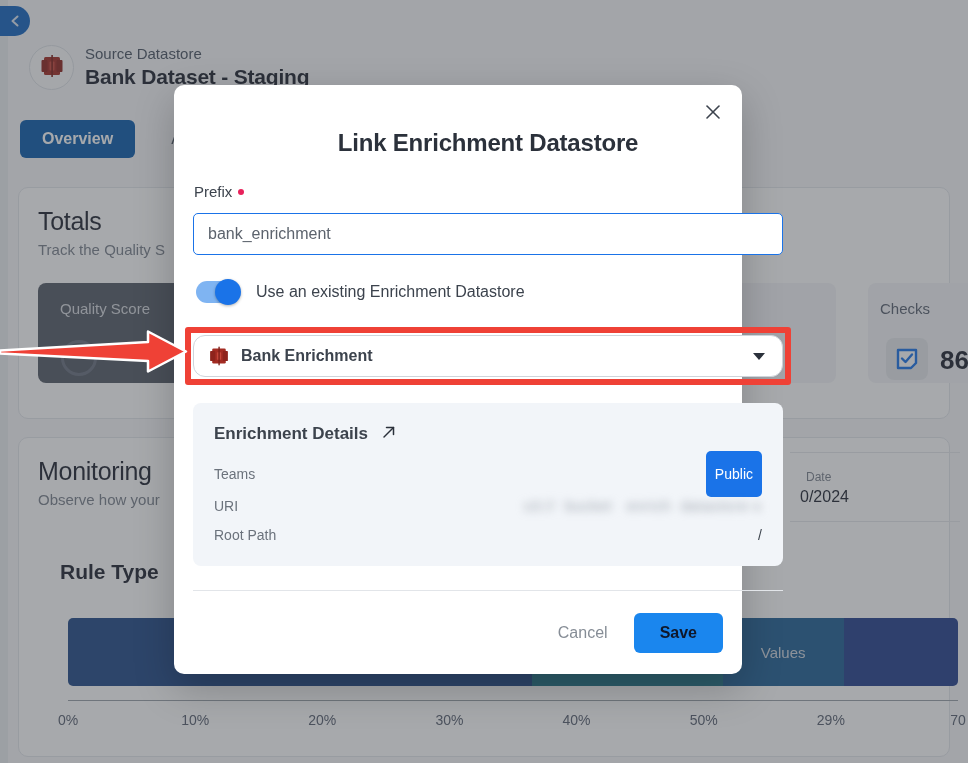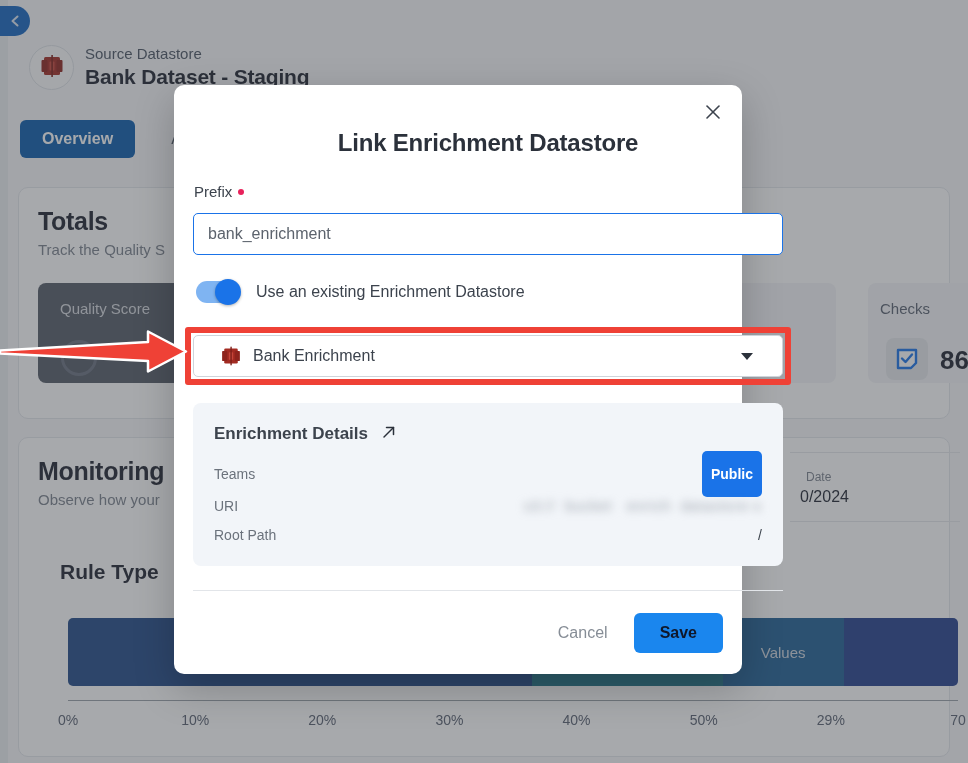--- a/index.html
+++ b/index.html
@@ -43,21 +43,21 @@
     font-size: 16px; color: #4b5563; padding: 10px 22px; border-radius: 6px;
   }
   .tab.active { background: #0b5cab; color: #ffffff; font-weight: 600; }
 
   .panel {
     position: absolute; background: #ffffff; border: 1px solid #e4e7eb; border-radius: 10px;
   }
   #panel-totals { left: 18px; top: 187px; width: 932px; height: 232px; }
   #panel-monitoring { left: 18px; top: 437px; width: 932px; height: 320px; }
 
-  .panel-title { position: absolute; font-size: 25px; font-weight: 700; color: #1f2430; letter-spacing: -0.3px; }
+  .panel-title { position: absolute; font-size: 25px; font-weight: 400; color: #1f2430; letter-spacing: -0.3px; }
   .panel-sub { position: absolute; font-size: 15px; color: #7b828d; }
 
   .stat-card {
     position: absolute; border-radius: 8px; background: #f4f5f7;
   }
   .stat-card.hover { background: #545b66; }
   .stat-label { position: absolute; font-size: 15px; color: #5a6271; }
   .stat-label.on-dark { color: #d6d9de; }
   .stat-ring {
     position: absolute; width: 36px; height: 36px; border-radius: 50%;
@@ -125,41 +125,41 @@
   }
   #toggle-label { font-size: 16px; color: #3c434d; }
 
   
   #highlight-box {
     position: absolute; left: 11px; top: 242px; width: 606px; height: 58px;
     border: 6px solid #ef4136; border-radius: 3px; pointer-events: none;
   }
   #ds-select {
     position: absolute; left: 19px; top: 250px; width: 590px; height: 42px;
-    border: 1px solid #cfd4da; border-radius: 5px; background: #ffffff;
-    display: flex; align-items: center; padding: 0 24px; cursor: pointer;
+    border: 1px solid #cfd4da; border-radius: 12px; background: #ffffff;
+    display: flex; align-items: center; padding: 0 12px; cursor: pointer; font-weight: bold;
   }
   #ds-select .sel-icon { width: 26px; display: flex; align-items: center; justify-content: center; }
   #ds-select .sel-text { flex: 1; font-size: 16px; color: #3c434d; padding-left: 9px; }
   #ds-select .caret { margin-right: 4px; }
 
   #details-panel {
     position: absolute; left: 19px; top: 318px; width: 590px; height: 163px;
     background: #f2f5f9; border-radius: 8px;
   }
   #details-title-row { position: absolute; left: 21px; top: 21px; display: flex; align-items: center; gap: 14px; }
   #details-title { font-size: 17px; font-weight: 600; color: #3c434d; }
   .detail-row {
     position: absolute; left: 21px; width: 548px; height: 22px;
     display: flex; align-items: center; justify-content: space-between;
   }
   .detail-key { font-size: 14px; color: #6b727c; }
   .detail-val { font-size: 14px; color: #3c434d; }
   .badge-public {
-    background: #1a73e8; color: #fff; font-size: 14px; font-weight: 700;
+    background: #1a73e8; color: #fff; font-size: 14px; font-weight: 400;
     padding: 14px 9px; border-radius: 5px; line-height: 18px;
   }
   .blurred {
     filter: blur(4px); color: #9aa1aa; font-size: 14px; letter-spacing: 1px;
     user-select: none;
   }
 
   #modal-divider { position: absolute; left: 19px; top: 505px; width: 590px; height: 1px; background: #e2e5e9; }
 
   #modal-footer { position: absolute; right: 19px; top: 528px; display: flex; align-items: center; gap: 10px; }

